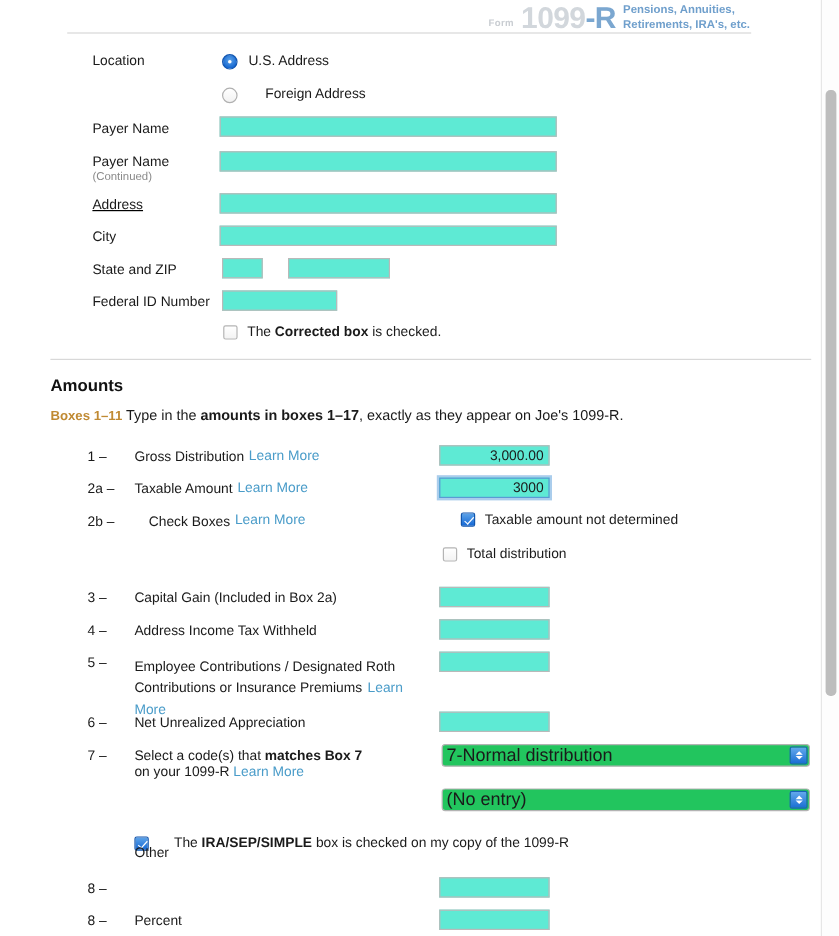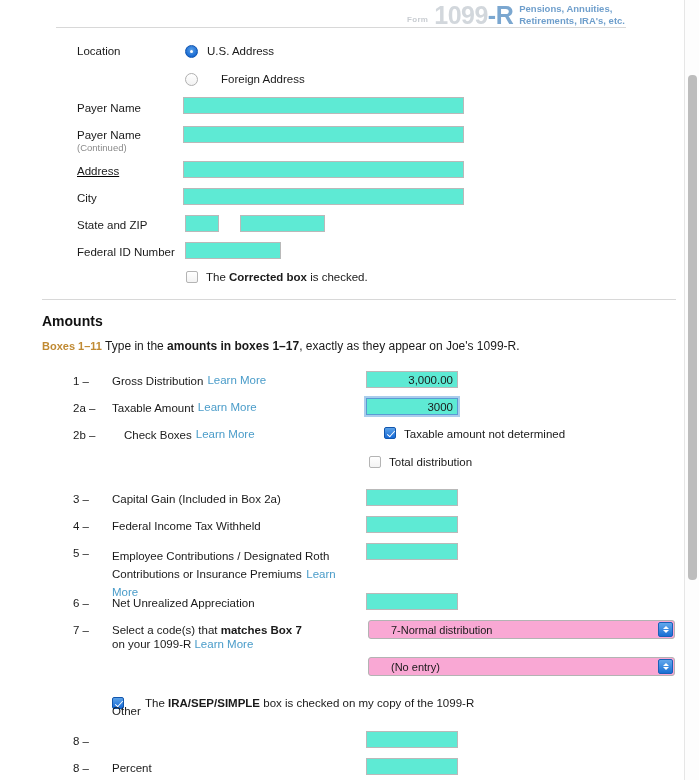--- a/index.html
+++ b/index.html
@@ -165,26 +165,26 @@
     font-weight: bold;
     font-size: 11px;
   }
   .sec-note b { font-weight: bold; }
 
   
   .sel {
     position: relative;
     height: 19px;
     border: 1px solid #b3b3b3;
-    background: #f9a8d4;
+    background: #22c55e;
     border-radius: 3px;
     display: flex;
     align-items: center;
-    padding-left: 22px;
-    font-size: 11px;
+    padding-left: 3px;
+    font-size: 15px;
     color: #1a1a1a;
   }
   .sel-arrows {
     position: absolute;
     right: 1px; top: 1px;
     width: 15px; height: 15px;
     border-radius: 2px;
     background: linear-gradient(#63a8ec, #1a6fd4);
     border: 1px solid #1a61b8;
     display: flex;
@@ -325,21 +325,21 @@
   </div>
   <div class="row" style="left:112px; top:492px;">
     <span class="lbl">Capital Gain (Included in Box 2a)</span>
   </div>
   <input class="tf amount" style="position: absolute; left: 366px; top: 489px; width: 92px;" value="">
 
   <div class="row" style="left:73px; top:519px;">
     <span class="lbl">4 –</span>
   </div>
   <div class="row" style="left:112px; top:519px;">
-    <span class="lbl">Federal Income Tax Withheld</span>
+    <span class="lbl">Address Income Tax Withheld</span>
   </div>
   <input class="tf amount" style="position: absolute; left: 366px; top: 516px; width: 92px;" value="">
 
   <div class="row" style="left:73px; top:546px;">
     <span class="lbl">5 –</span>
   </div>
   <div style="position:absolute; left:112px; top:546px; width:240px;">
     <span class="lbl">Employee Contributions / Designated Roth Contributions or Insurance Premiums</span>
     <span class="link">Learn More</span>
   </div>

